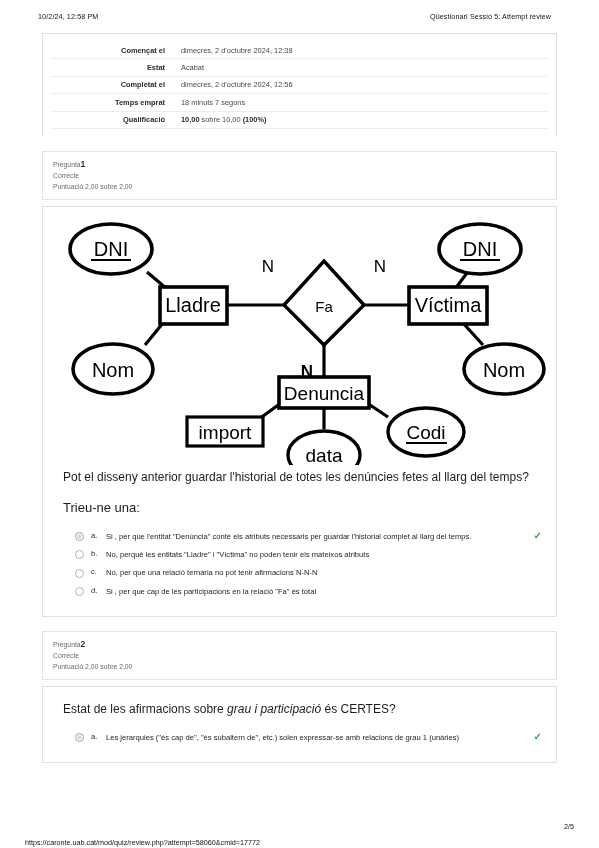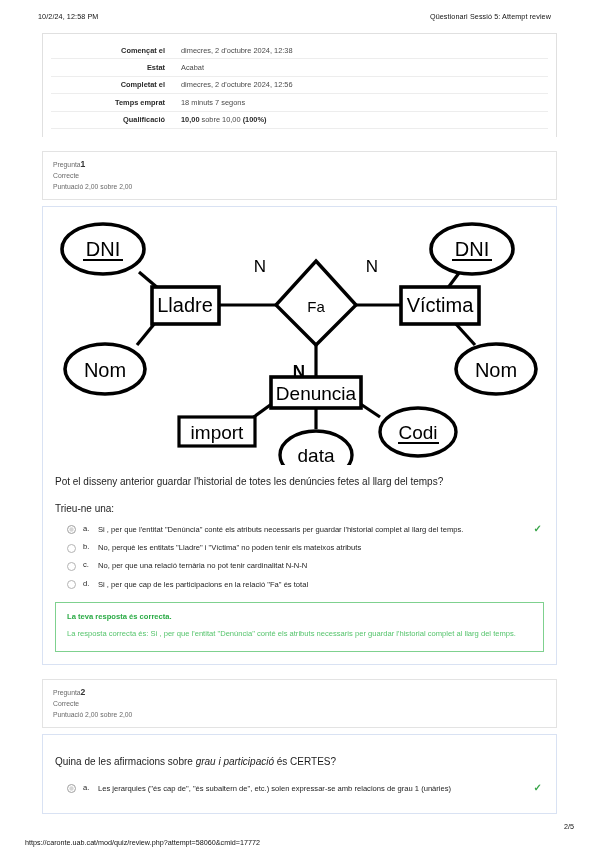--- a/index.html
+++ b/index.html
@@ -129,43 +129,43 @@
     font-size: 6.8px;
     color: #6a6a6a;
   }
 
   
   .qcontent {
     border: 1px solid #d9e2f3;
     background: #fff;
     box-sizing: border-box;
     margin-top: 6px;
-    padding: 10px 12px 12px 12px;
+    padding: 10px 12px 12px 20px;
   }
 
   
   .er-wrap {
     position: relative;
     width: 100%;
     height: 248px;
   }
   .er-wrap svg { display: block; }
 
   .qtext {
-    font-size: 10px;
+    font-size: 12px;
     color: #1d1d1d;
     line-height: 1.45;
-    margin-top: 10px;
+    margin-top: 4px;
   }
   .qtext i { font-style: italic; }
   .choose {
-    font-size: 10px;
+    font-size: 13px;
     color: #1d1d1d;
     margin-top: 13px;
-    margin-bottom: 10px;
+    margin-bottom: 16px;
   }
 
   
   .opt {
     position: relative;
     display: flex;
     align-items: flex-start;
     margin: 0 0 7px 0;
     padding-left: 12px;
     padding-right: 26px;
@@ -364,43 +364,39 @@
 
     <div class="opt">
       <span class="radio"></span>
       <span class="letter">b.</span>
       <span class="otext">No, perquè les entitats "Lladre" i "Víctima" no poden tenir els mateixos atributs</span>
     </div>
 
     <div class="opt">
       <span class="radio"></span>
       <span class="letter">c.</span>
-      <span class="otext">No, per que una relació ternària no pot tenir cardinalitat N-N-N</span>
+      <span class="otext">No, per que una relació ternària no pot tenir afirmacions N-N-N</span>
     </div>
 
     <div class="opt">
       <span class="radio"></span>
       <span class="letter">d.</span>
       <span class="otext">Si , per que cap de les participacions en la relació "Fa" és total</span>
     </div>
 
-    <div class="feedback">
-      <div class="fb-title">La teva resposta és correcta.</div>
-      <div class="fb-body">La resposta correcta és: Si , per que l'entitat "Denúncia" conté els atributs necessaris per guardar l'historial complet al llarg del temps.</div>
-    </div>
   </div>
 
   <div class="qbox">
     <div class="q-no"><span>Pregunta</span><b>2</b></div>
     <div class="q-state">Correcte</div>
     <div class="q-mark">Puntuació 2,00 sobre 2,00</div>
   </div>
 
   <div class="qcontent">
-    <div class="qtext"><span>Quina de les afirmacions sobre </span><i>grau i participació</i><span> és CERTES?</span></div>
+    <div class="qtext"><span>Estat de les afirmacions sobre </span><i>grau i participació</i><span> és CERTES?</span></div>
 
     <div class="opt" style="margin-top:13px;">
       <span class="radio checked"></span>
       <span class="letter">a.</span>
       <span class="otext">Les jerarquies ("és cap de", "és subaltern de", etc.) solen expressar-se amb relacions de grau 1 (unàries)</span>
       <span class="tick">✓</span>
     </div>
   </div>
 
 </div>

